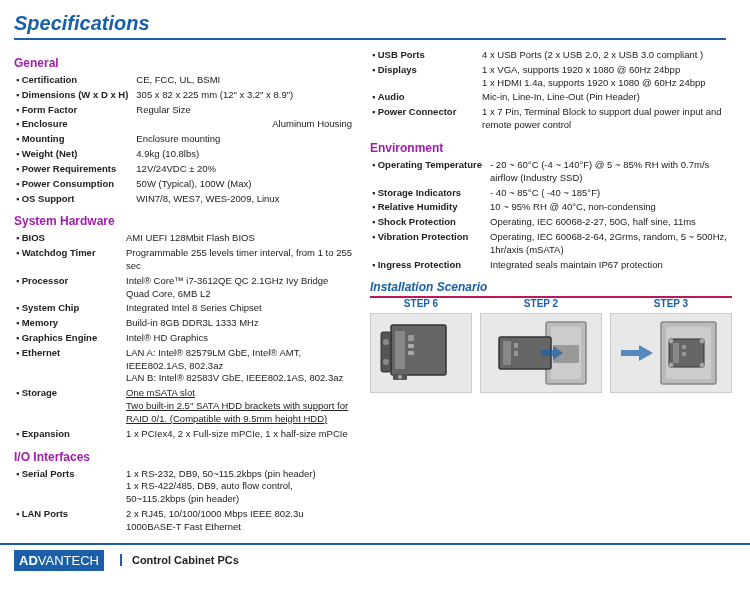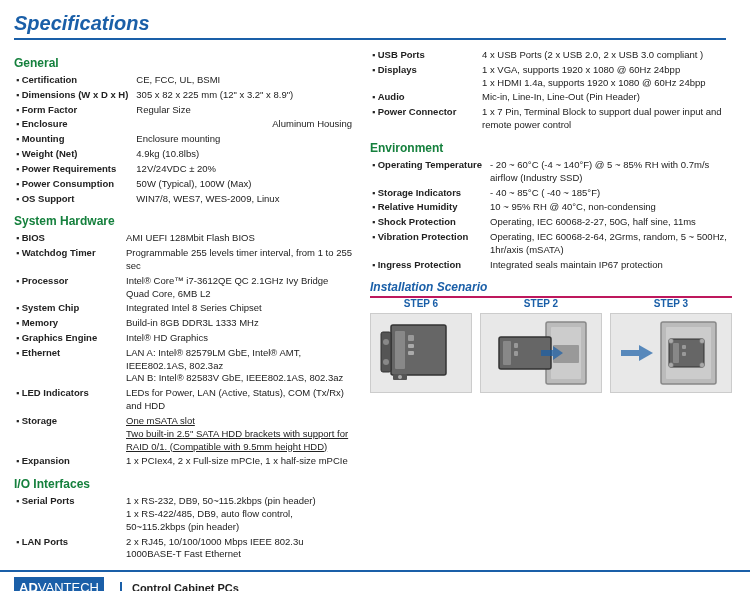--- a/index.html
+++ b/index.html
@@ -32,21 +32,21 @@
     .left-col {
       width: 340px;
       flex-shrink: 0;
     }
     .right-col {
       flex: 1;
     }
     .section-title {
       font-size: 12px;
       font-weight: bold;
-      color: #15803d;
+      color: #a21caf;
       margin-top: 8px;
       margin-bottom: 3px;
     }
     .spec-table {
       width: 100%;
       border-collapse: collapse;
     }
     .spec-table td {
       vertical-align: top;
       padding: 1px 2px;
@@ -212,24 +212,20 @@
               <td class="value" style="white-space: pre-line;">Build-in 8GB DDR3L 1333 MHz</td>
             </tr>
             <tr>
               <td class="label">Graphics Engine</td>
               <td class="value" style="white-space: pre-line;">Intel® HD Graphics</td>
             </tr>
             <tr>
               <td class="label">Ethernet</td>
               <td class="value" style="white-space: pre-line;">LAN A: Intel® 82579LM GbE, Intel® AMT, IEEE802.1AS, 802.3az
 LAN B: Intel® 82583V GbE, IEEE802.1AS, 802.3az</td>
-            </tr>
-            <tr>
-              <td class="label">LED Indicators</td>
-              <td class="value" style="white-space: pre-line;">LEDs for Power, LAN (Active, Status), COM (Tx/Rx) and HDD</td>
             </tr>
             <tr>
               <td class="label">Storage</td>
               <td class="value" style="white-space: pre-line; text-decoration: underline;">One mSATA slot
 Two built-in 2.5" SATA HDD brackets with support for RAID 0/1. (Compatible with 9.5mm height HDD)</td>
             </tr>
             <tr>
               <td class="label">Expansion</td>
               <td class="value" style="white-space: pre-line;">1 x PCIex4, 2 x Full-size mPCIe, 1 x half-size mPCIe</td>
             </tr>

